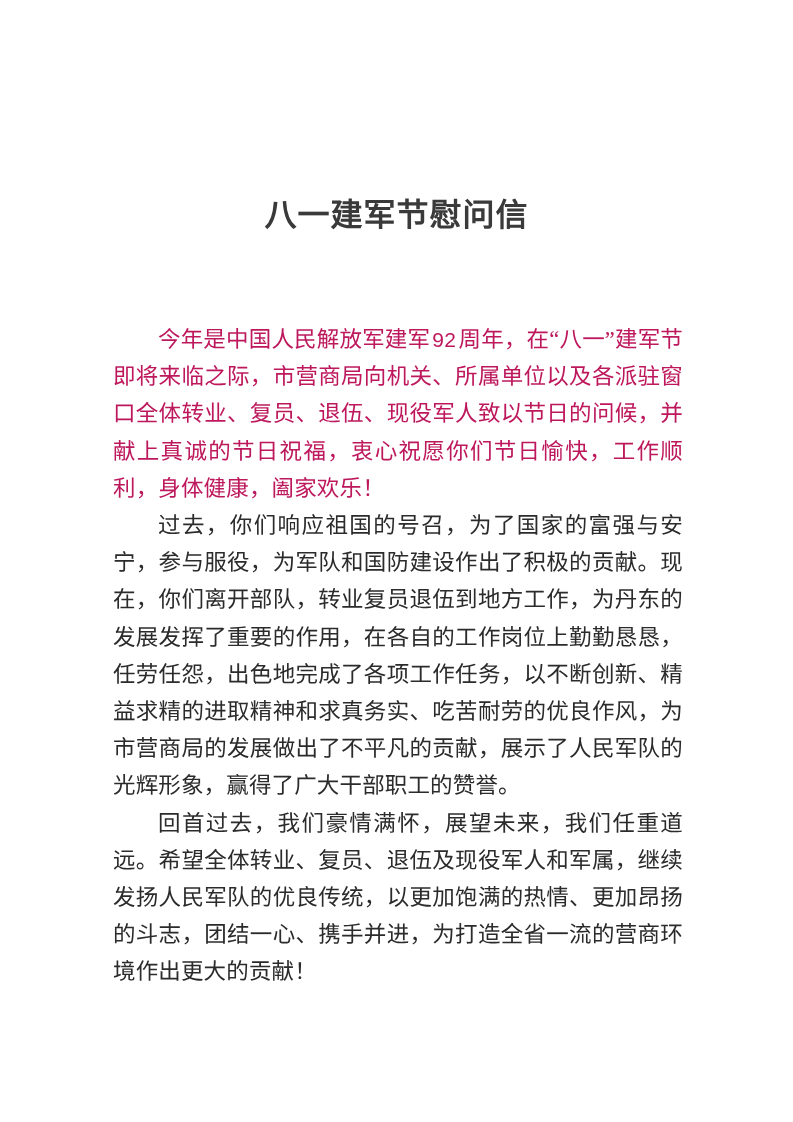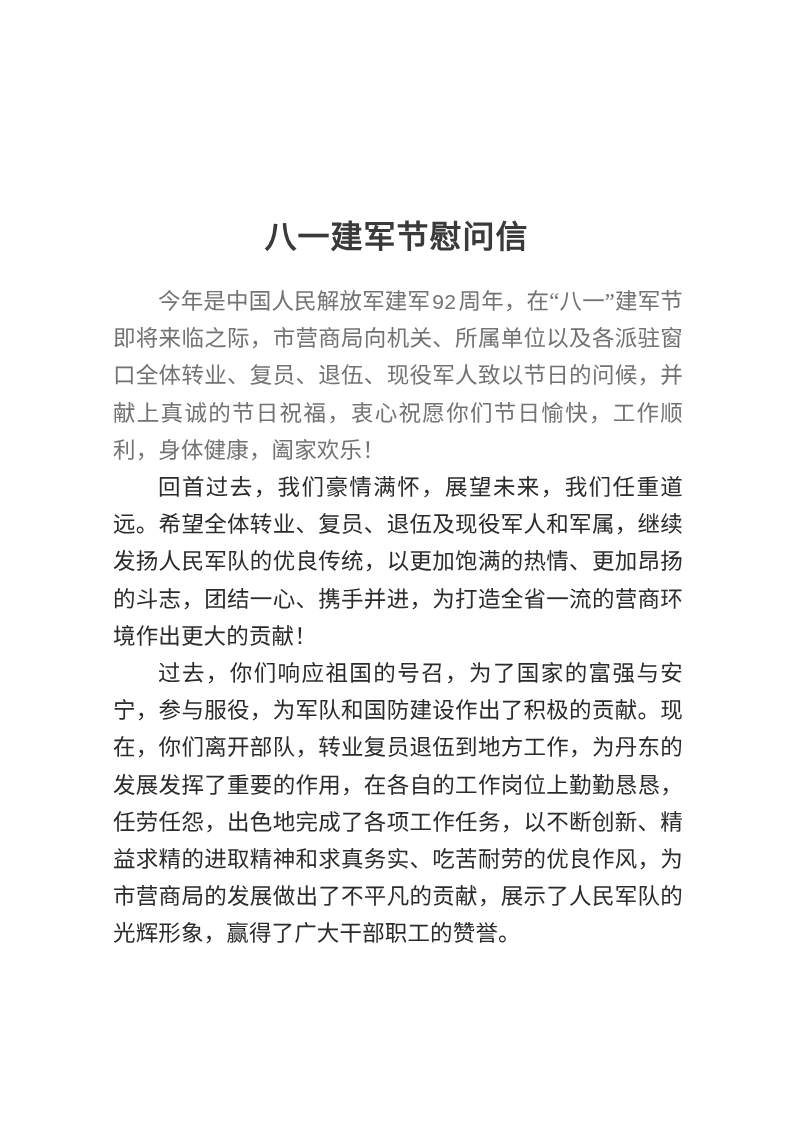--- a/index.html
+++ b/index.html
@@ -18,21 +18,21 @@
   .page {
     position: relative;
     width: 793px;
     height: 1122px;
     background: #ffffff;
     box-sizing: border-box;
   }
 
   .doc-title {
     position: absolute;
-    top: 200px;
+    top: 178px;
     left: 0;
     width: 793px;
     text-align: center;
     font-family: "Liberation Sans", "DejaVu Sans", sans-serif;
     font-weight: bold;
     font-size: 32px;
     line-height: 42px;
     letter-spacing: 1px;
     color: #3a3a3a;
     white-space: nowrap;
@@ -79,21 +79,21 @@
 </head>
 <body style="background: rgb(255, 255, 255);">
 
 <div class="page">
 
   <h1 class="doc-title" style="color: rgb(58, 58, 58);">八一建军节慰问信</h1>
 
   <div class="body-block">
 
 
-    <p class="para indent" style="color: #737373;">今年是中国人民解放军建军<span class="num">92</span>周年，在“八一”建军节即将来临之际，市营商局向机关、所属单位以及各派驻窗口全体转业、复员、退伍、现役军人致以节日的问候，并献上真诚的节日祝福，衷心祝愿你们节日愉快，工作顺利，身体健康，阖家欢乐！</p>
+    <p class="para indent" style="color: #be185d; margin-top: 38px;">今年是中国人民解放军建军<span class="num">92</span>周年，在“八一”建军节即将来临之际，市营商局向机关、所属单位以及各派驻窗口全体转业、复员、退伍、现役军人致以节日的问候，并献上真诚的节日祝福，衷心祝愿你们节日愉快，工作顺利，身体健康，阖家欢乐！</p>
+
+    <p class="para indent" style="color: rgb(43, 43, 43);">过去，你们响应祖国的号召，为了国家的富强与安宁，参与服役，为军队和国防建设作出了积极的贡献。现在，你们离开部队，转业复员退伍到地方工作，为丹东的发展发挥了重要的作用，在各自的工作岗位上勤勤恳恳，任劳任怨，出色地完成了各项工作任务，以不断创新、精益求精的进取精神和求真务实、吃苦耐劳的优良作风，为市营商局的发展做出了不平凡的贡献，展示了人民军队的光辉形象，赢得了广大干部职工的赞誉。</p>
 
     <p class="para indent" style="color: rgb(43, 43, 43);">回首过去，我们豪情满怀，展望未来，我们任重道远。希望全体转业、复员、退伍及现役军人和军属，继续发扬人民军队的优良传统，以更加饱满的热情、更加昂扬的斗志，团结一心、携手并进，为打造全省一流的营商环境作出更大的贡献！</p>
-
-    <p class="para indent" style="color: rgb(43, 43, 43);">过去，你们响应祖国的号召，为了国家的富强与安宁，参与服役，为军队和国防建设作出了积极的贡献。现在，你们离开部队，转业复员退伍到地方工作，为丹东的发展发挥了重要的作用，在各自的工作岗位上勤勤恳恳，任劳任怨，出色地完成了各项工作任务，以不断创新、精益求精的进取精神和求真务实、吃苦耐劳的优良作风，为市营商局的发展做出了不平凡的贡献，展示了人民军队的光辉形象，赢得了广大干部职工的赞誉。</p>
 
   </div>
 
 </div>
 
 </body></html>

